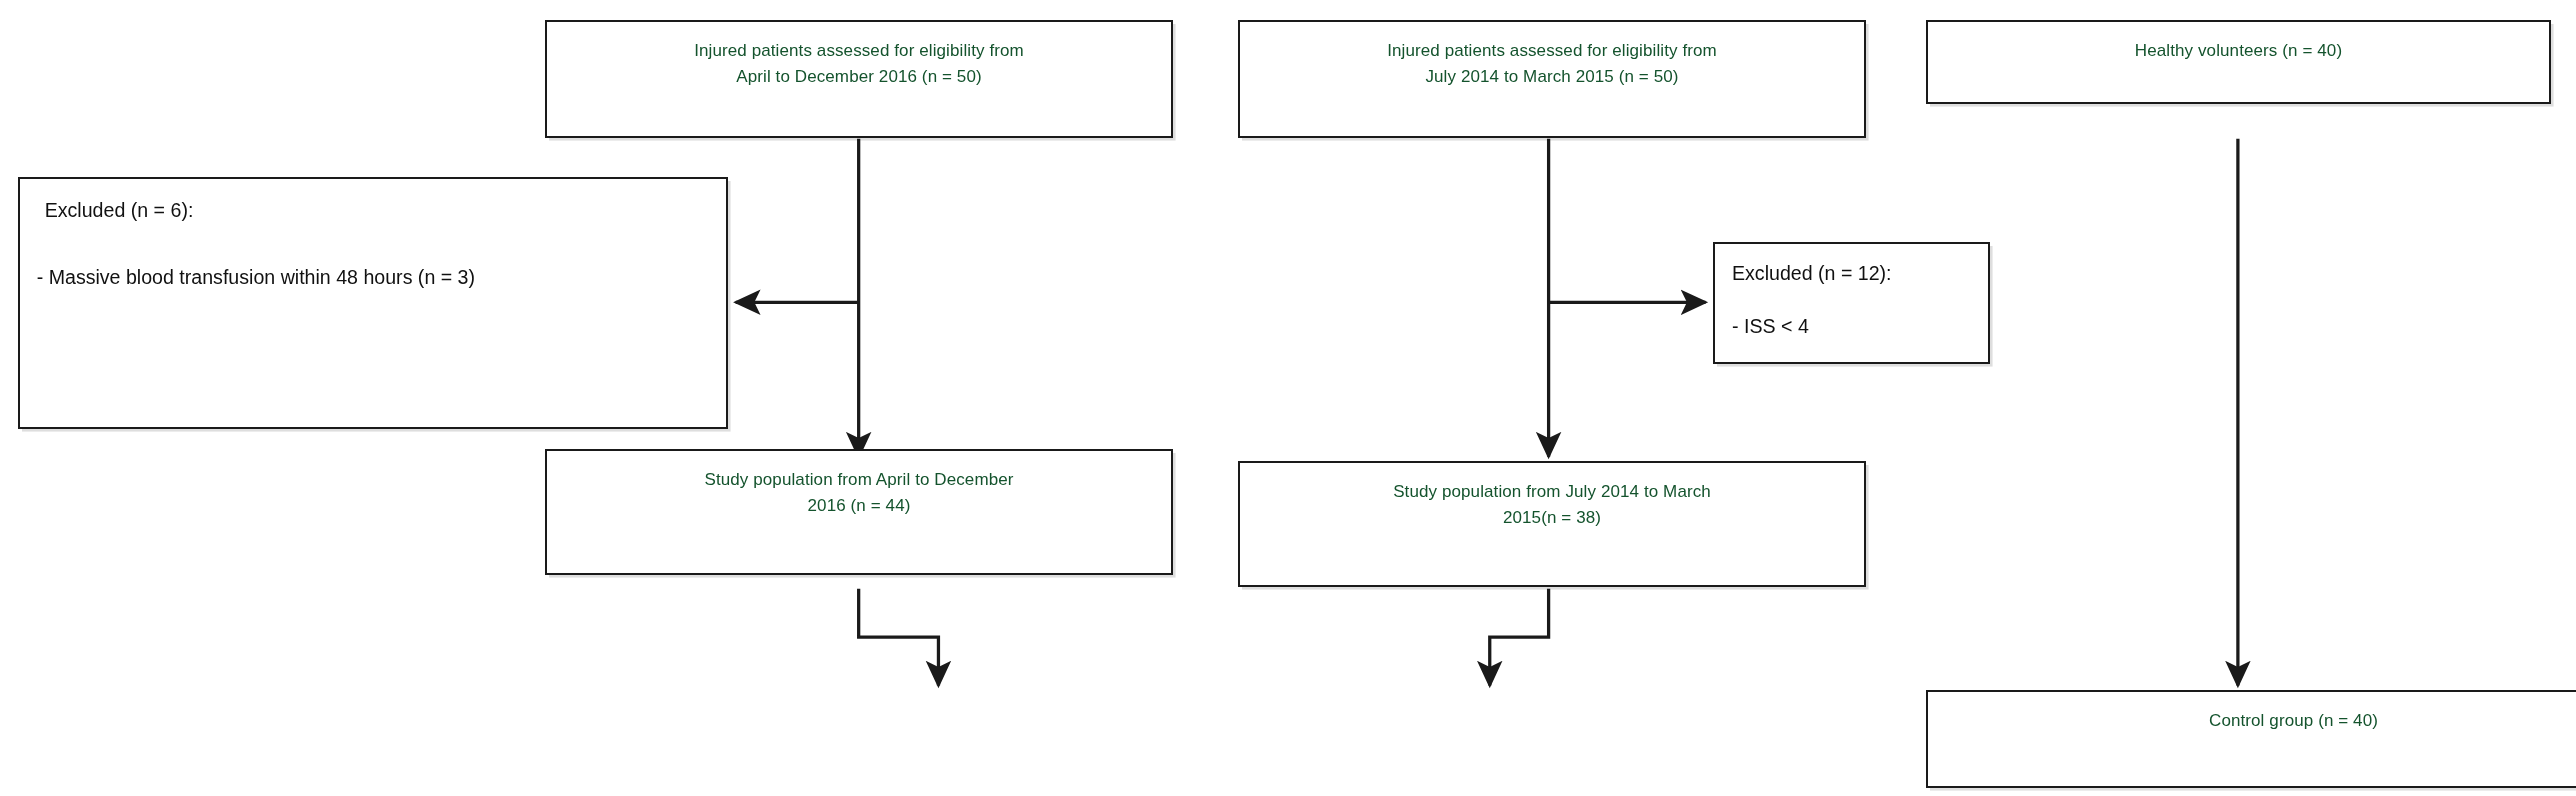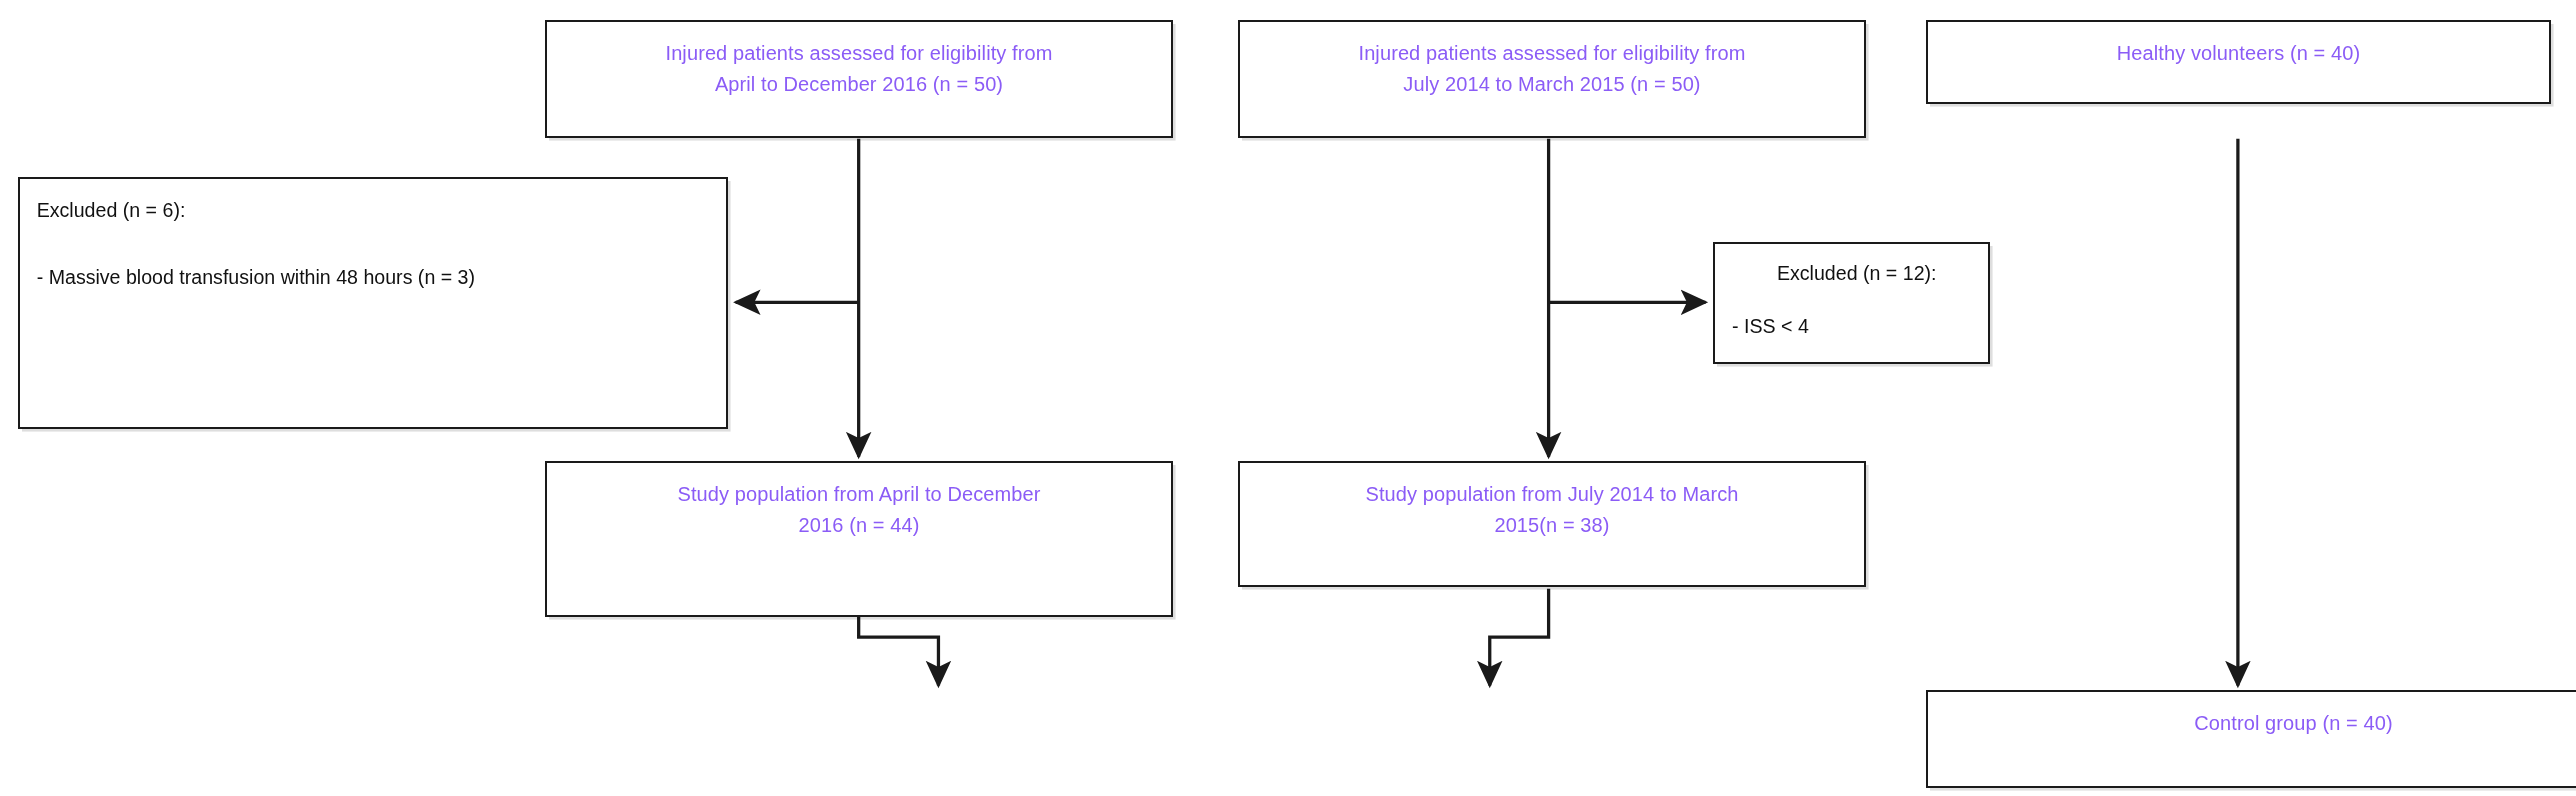--- a/index.html
+++ b/index.html
@@ -15,22 +15,22 @@
     position:absolute;
     box-sizing:border-box;
     border:2.6px solid #1a1a1a;
     background:#ffffff;
     box-shadow:3.3px 3.3px 0 -0.7px rgba(0,0,0,0.13);
   }
   .box .txt{
     position:absolute;
     left:0; right:0;
     text-align:center;
-    color:#8b5cf6;
-    font-size:20px;
+    color:#14532d;
+    font-size:17px;
     line-height:1.55;
     letter-spacing:0.1px;
     white-space:pre-line;
   }
   .box.center .txt{ top:15.7px; }
   .excl-line{
     position:absolute;
     left:17px; right:6.5px;
     text-align:left;
     color:#111111;
@@ -95,30 +95,30 @@
   <div class="box center" style="left:1238px; top:20px; width:628px; height:118px;">
     <div class="txt">Injured patients assessed for eligibility from
 July 2014 to March 2015 (n = 50)</div>
   </div>
 
   <div class="box center" style="left:1926px; top:20px; width:625px; height:84px;">
     <div class="txt">Healthy volunteers (n = 40)</div>
   </div>
 
   <div class="box lefty" style="left:17.7px; top:177px; width:710px; height:252px;">
-    <div class="excl-line" style="top:18.3px;">Excluded (n = 6):</div>
+    <div class="excl-line" style="top:18.3px;margin-left:8px;">Excluded (n = 6):</div>
     <div class="excl-line" style="top:85px;">- Massive blood transfusion within 48 hours (n = 3)</div>
   </div>
 
   <div class="box lefty" style="left:1713px; top:242px; width:277px; height:122px;">
-    <div class="excl-line" style="top:15.7px;text-align:center;">Excluded (n = 12):</div>
+    <div class="excl-line" style="top:15.7px;">Excluded (n = 12):</div>
     <div class="excl-line" style="top:69px;">- ISS &lt; 4</div>
   </div>
 
-  <div class="box center" style="left:545px; top:461px; width:628px; height:156px;">
+  <div class="box center" style="left:545px; top:449px; width:628px; height:126px;">
     <div class="txt">Study population from April to December
 2016 (n = 44)</div>
   </div>
 
   <div class="box center" style="left:1238px; top:461px; width:628px; height:126px;">
     <div class="txt">Study population from July 2014 to March
 2015(n = 38)</div>
   </div>
 
 

